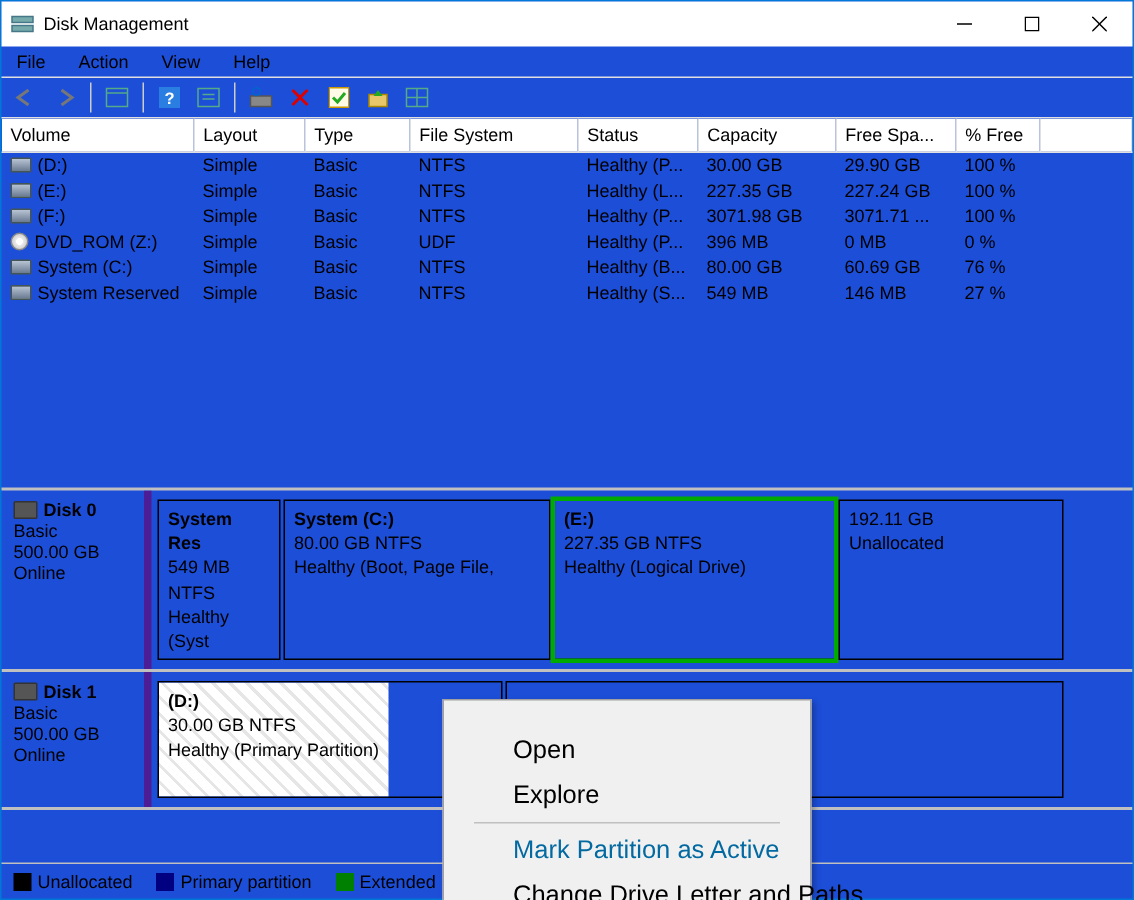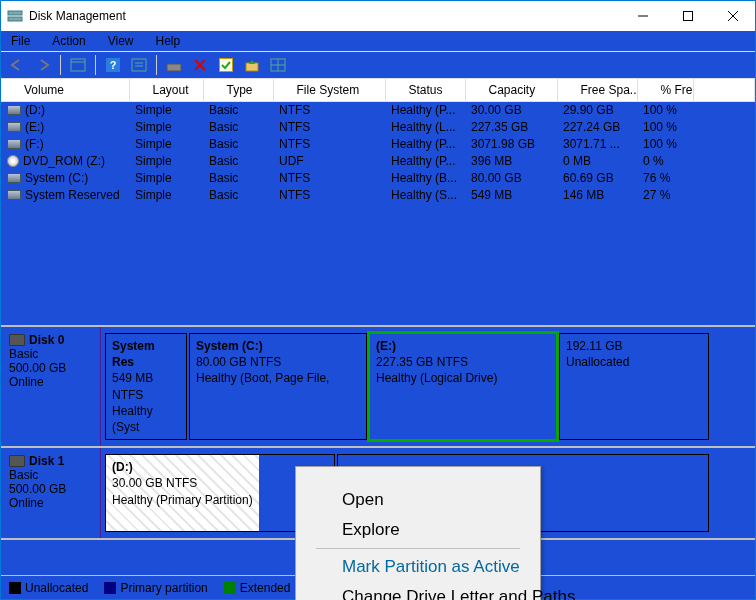--- a/index.html
+++ b/index.html
@@ -11,29 +11,29 @@
   .titlebar .spacer { flex:1; }
   .win-btn { width:45px; height:30px; display:flex; align-items:center; justify-content:center; }
   .menubar { height:20px; display:flex; align-items:center; padding:0 6px; gap:14px; }
   .menubar span { padding:2px 4px; }
   .toolbar { height:28px; display:flex; align-items:center; padding:2px 4px; gap:2px; border-top:1px solid #e0e0e0; border-bottom:1px solid #e0e0e0; }
   .tbtn { width:24px; height:24px; display:flex; align-items:center; justify-content:center; border:1px solid transparent; }
   .tsep { width:1px; height:20px; background:#ccc; margin:0 3px;}
   .content { flex:1; display:flex; flex-direction:column; border:0; }
   .grid { flex:0 0 248px; overflow:auto; border-bottom:2px solid #c0c0c0; }
   table { border-collapse:collapse; width:100%; table-layout:fixed;}
-  th { text-align:left; font-weight:400; background:#fff; border-right:1px solid #e0e0e0; border-bottom:1px solid #e0e0e0; padding:3px 23px; height:22px; white-space:nowrap; overflow:hidden;}
+  th { text-align:left; font-weight:400; background:#fff; border-right:1px solid #e0e0e0; border-bottom:1px solid #e0e0e0; padding:3px 6px; height:22px; white-space:nowrap; overflow:hidden;}
   td { padding:1px 6px; white-space:nowrap; overflow:hidden; text-overflow:ellipsis; height:17px;}
   .vnm { display:flex; align-items:center; gap:4px;}
   .ico { width:14px; height:10px; display:inline-block; }
   .ico.hdd { background:linear-gradient(#b8c4d4,#6a7a90); border:1px solid #455; border-radius:1px;}
   .ico.cd  { width:12px; height:12px; border:1px solid #888; border-radius:50%; background:radial-gradient(circle,#fff 30%,#eee 31%,#bbb 100%); }
   .disks { flex:1; overflow:auto; position:relative; }
   .diskrow { display:flex; border-bottom:2px solid #c0c0c0; min-height:92px; }
-  .diskhdr { width:100px; padding:6px 8px; border-right:1px solid #4c1d95; }
+  .diskhdr { width:100px; padding:6px 8px; border-right:5px solid #4c1d95; }
   .diskhdr .dtitle { font-weight:600; display:flex; align-items:center; gap:4px;}
   .diskhdr .dtitle::before { content:""; width:14px; height:10px; background:#555; border:1px solid #333; display:inline-block; border-radius:1px;}
   .partwrap { flex:1; display:flex; align-items:stretch; padding:6px 10px 6px 4px; gap:0; }
   .part { border:1px solid #000; margin-right:2px; display:flex; flex-direction:row; overflow:hidden; }
   .part .bar { height:14px; }
   .part .bar.navy { background:#000080; }
   .part .bar.black { background:#000; }
   .part .body { padding:4px 6px; line-height:1.35; }
   .part .pname { font-weight:600; }
   .part.selected { outline:3px solid #0a0; outline-offset:-1px; }

